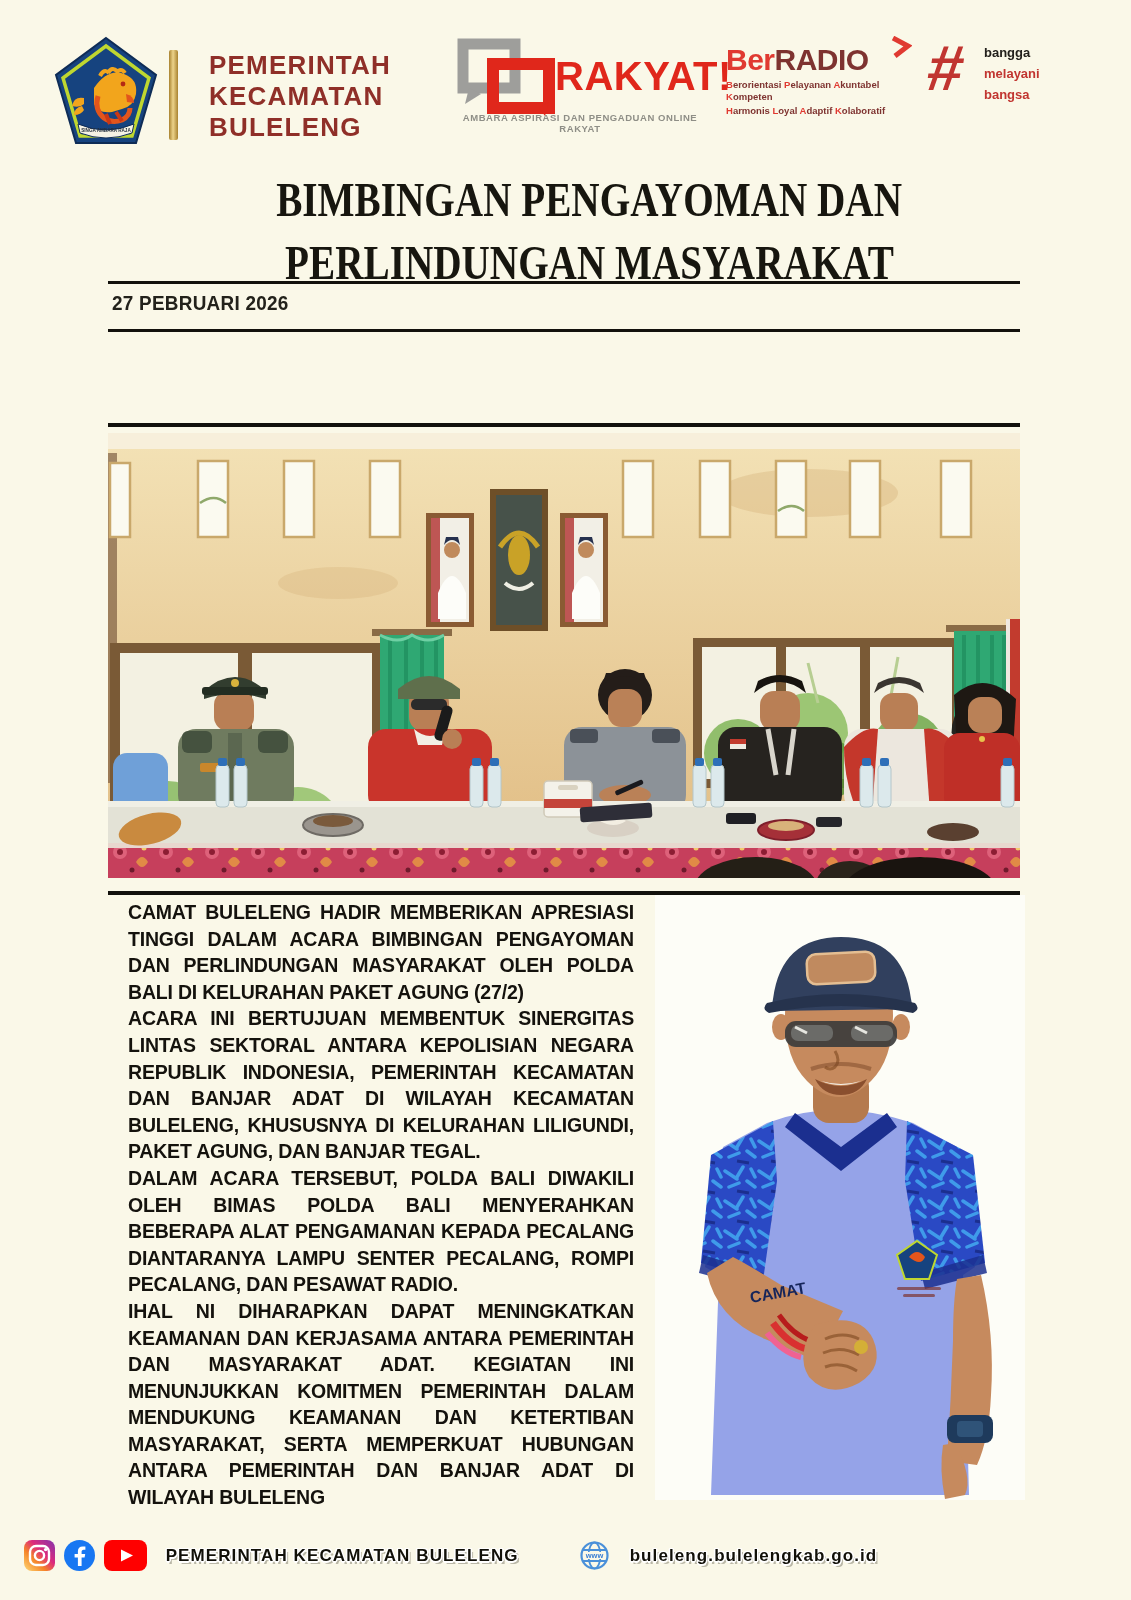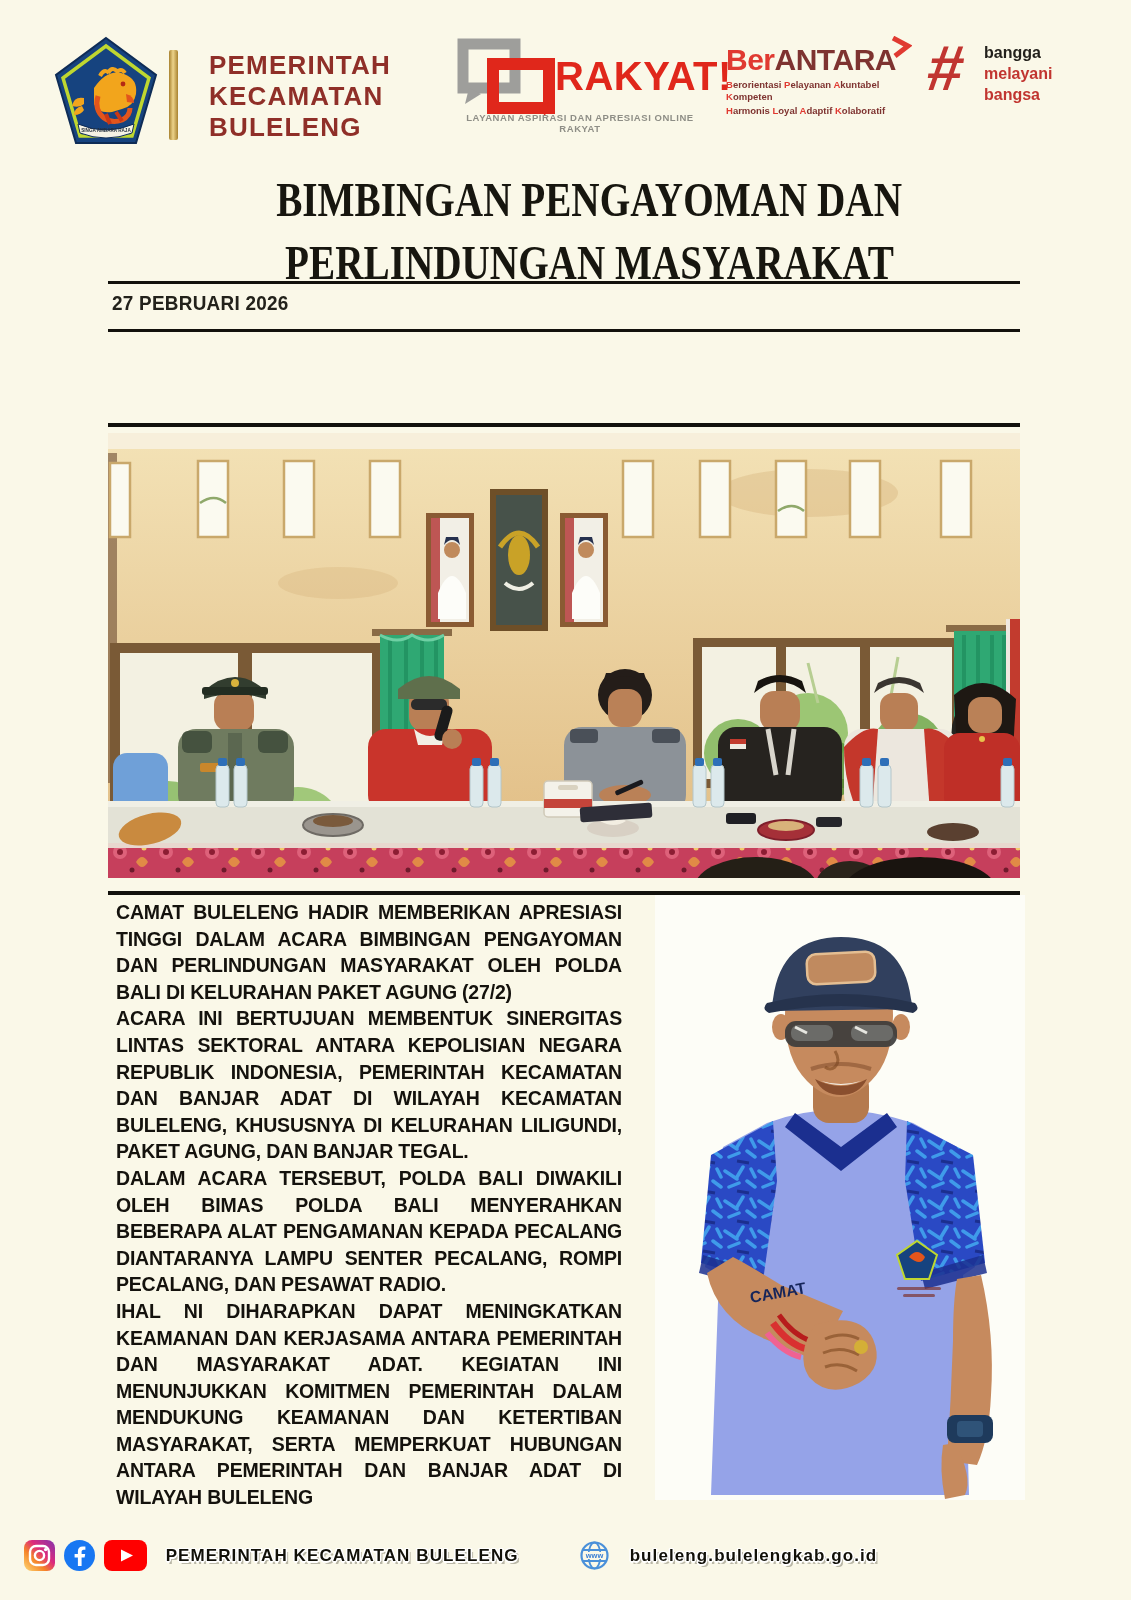--- a/index.html
+++ b/index.html
@@ -21,37 +21,37 @@
   .berakhlak{position:absolute;left:726px;top:44px;width:200px;}
   .ber-word{font-size:30px;font-weight:800;letter-spacing:-.5px;line-height:32px;}
   .ber-word .pfx{color:#E03A31;}
   .ber-word .sfx{color:#7E3330;}
   .ber-chev{position:absolute;left:164px;top:-8px;width:22px;height:22px;}
   .ber-tag{font-size:9.5px;font-weight:700;color:#7E3330;line-height:11.5px;margin-top:3px;}
   .redcaps .rc{color:#E03A31;}
   .hashtag-block{position:absolute;left:928px;top:40px;width:130px;}
   .hash-glyph{position:absolute;left:0;top:-4px;font-size:64px;font-weight:900;color:#C13530;
     transform:skewX(-8deg);line-height:64px;}
-  .hash-lines{position:absolute;left:56px;top:2px;font-size:16px;font-weight:800;line-height:21px;}
+  .hash-lines{position:absolute;left:56px;top:2px;font-size:13px;font-weight:800;line-height:21px;}
   .hl1{color:#23211C;} .hl2,.hl3{color:#C13530;}
 
   
   .main-title{position:absolute;left:0;top:150px;width:1131px;text-align:center;
     font-family:"Liberation Serif",serif;font-weight:700;color:#17160F;line-height:57px;padding-left:24px;}
   .main-title span{display:inline-block;font-size:49px;transform:scaleX(.8);letter-spacing:0;}
   .rule{position:absolute;left:108px;width:912px;height:3px;background:#12110C;}
   .r1{top:281px;} .r2{top:329px;} .r3{top:423px;height:4px;} .r4{top:891px;height:4px;}
   .date-line{position:absolute;left:112px;top:291px;font-size:21px;font-weight:700;
     color:#23221B;transform:scaleX(.9);transform-origin:left;letter-spacing:.3px;}
 
   
   .meeting{position:absolute;left:108px;top:433px;width:912px;height:445px;}
 
   
-  .article{position:absolute;left:116px;top:899px;width:506px;color:#14120D;}
+  .article{position:absolute;left:128px;top:899px;width:506px;color:#14120D;}
   .para{margin:0;font-size:19.5px;line-height:26.6px;font-weight:800;text-align:justify;
     letter-spacing:-.2px;}
 
   
   .camat{position:absolute;left:655px;top:895px;width:370px;height:610px;}
 
   
   .footer{position:absolute;left:0;top:1540px;width:901px;display:flex;
     justify-content:center;align-items:center;gap:9px;}
   .sicon{width:31px;height:31px;display:block;}
@@ -94,26 +94,26 @@
   </div>
 
   <div class="lapor">
     <svg class="lapor-bubbles" viewBox="0 0 104 78">
       <rect x="8" y="6" width="52" height="44" fill="none" stroke="#9E9E9B" stroke-width="11"></rect>
       <path d="M14 50 l-4 16 l16 -10 z" fill="#9E9E9B"></path>
       <rect x="38" y="26" width="56" height="44" fill="none" stroke="#E0271B" stroke-width="12"></rect>
       <path d="M84 70 l6 8 l4 -14 z" fill="#E0271B"></path>
     </svg>
     <div class="lapor-word">RAKYAT!</div>
-    <div class="lapor-sub">LAYANAN ASPIRASI DAN APRESIASI ONLINE RAKYAT</div>
+    <div class="lapor-sub">AMBARA ASPIRASI DAN PENGADUAN ONLINE RAKYAT</div>
   </div>
 
   <div class="berakhlak">
     <div class="ber-word">
-      <span class="pfx">Ber</span><span class="sfx">ANTARA</span>
+      <span class="pfx">Ber</span><span class="sfx">RADIO</span>
       <svg class="ber-chev" viewBox="0 0 22 22">
         <path d="M3 2 L18 10 L5 20" fill="none" stroke="#E03A31" stroke-width="5"></path>
       </svg>
     </div>
     <div class="ber-tag redcaps"><span class="rc">B</span>erorientasi <span class="rc">P</span>elayanan <span class="rc">A</span>kuntabel <span class="rc">K</span>ompeten</div>
     <div class="ber-tag redcaps"><span class="rc">H</span>armonis <span class="rc">L</span>oyal <span class="rc">A</span>daptif <span class="rc">K</span>olaboratif</div>
   </div>
 
   <div class="hashtag-block">
     <div class="hash-glyph">#</div>

